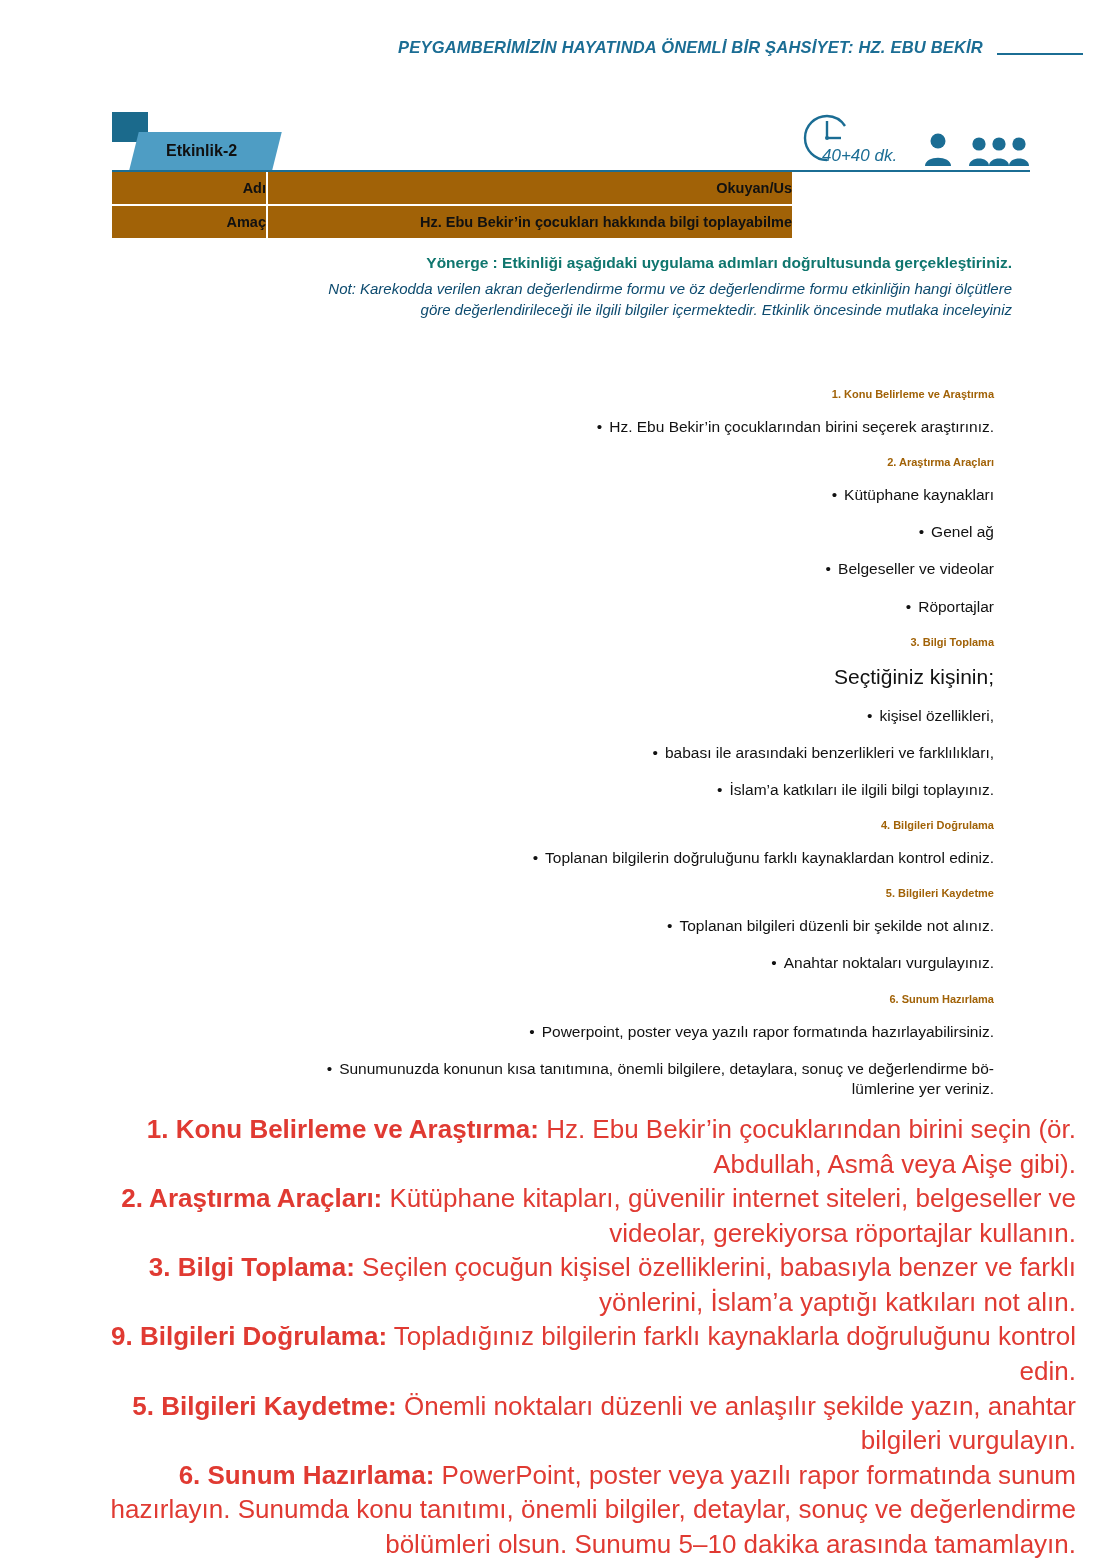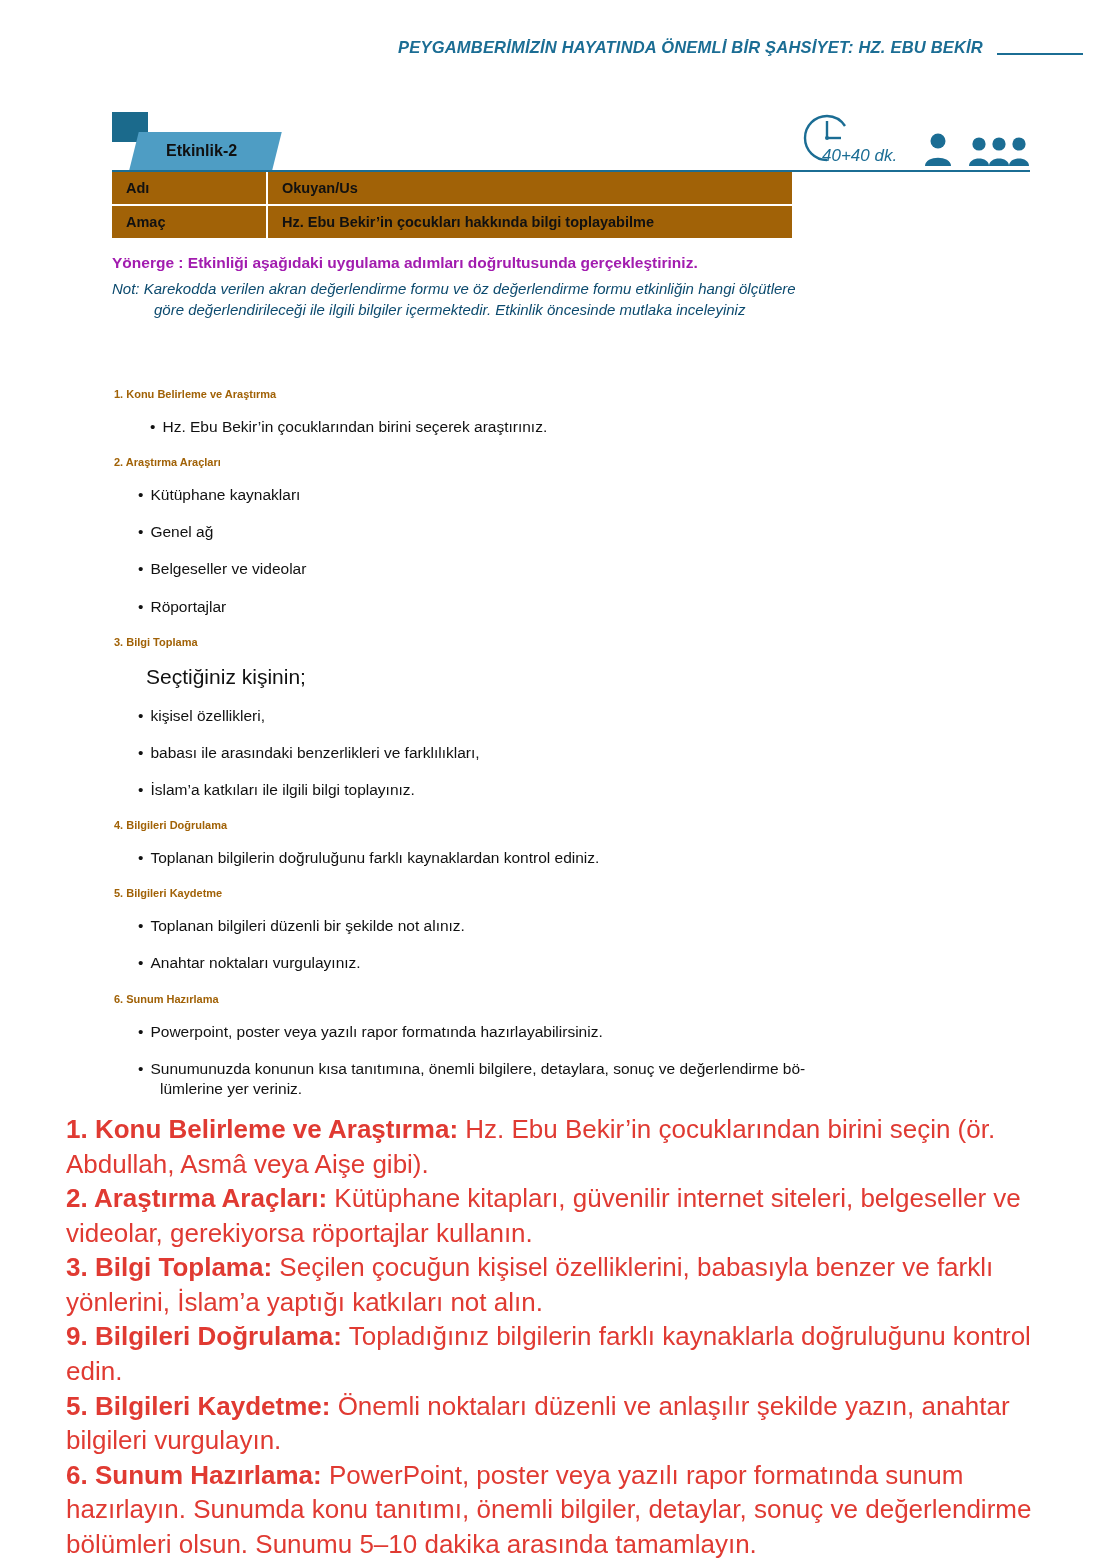--- a/index.html
+++ b/index.html
@@ -4,21 +4,21 @@
 <style>
   * { box-sizing: border-box; margin: 0; padding: 0; }
   html, body {
     width: 1105px;
     height: 1559px;
     background: #ffffff;
     font-family: "Liberation Sans", sans-serif;
     color: #1a1a1a;
     overflow: hidden;
   }
-  .page { position: relative; width: 1105px; height: 1559px; }
+  .page { position: relative; width: 1105px; height: 1559px; text-align: right; }
 
   
   .header {
     position: absolute;
     top: 38px; left: 0; right: 0;
     display: flex;
     align-items: center;
     justify-content: flex-end;
     padding-right: 22px;
   }
@@ -120,21 +120,21 @@
 
   
   .yonerge {
     position: absolute;
     top: 254px; left: 112px;
     width: 900px;
   }
   .yonerge-line {
     font-weight: bold;
     font-size: 15.5px;
-    color: #a21caf;
+    color: #0f766e;
     margin-bottom: 6px;
   }
   .note {
     font-style: italic;
     font-size: 15px;
     color: #0c4a6e;
     line-height: 1.42;
   }
   .note-second { padding-left: 42px; }
 

